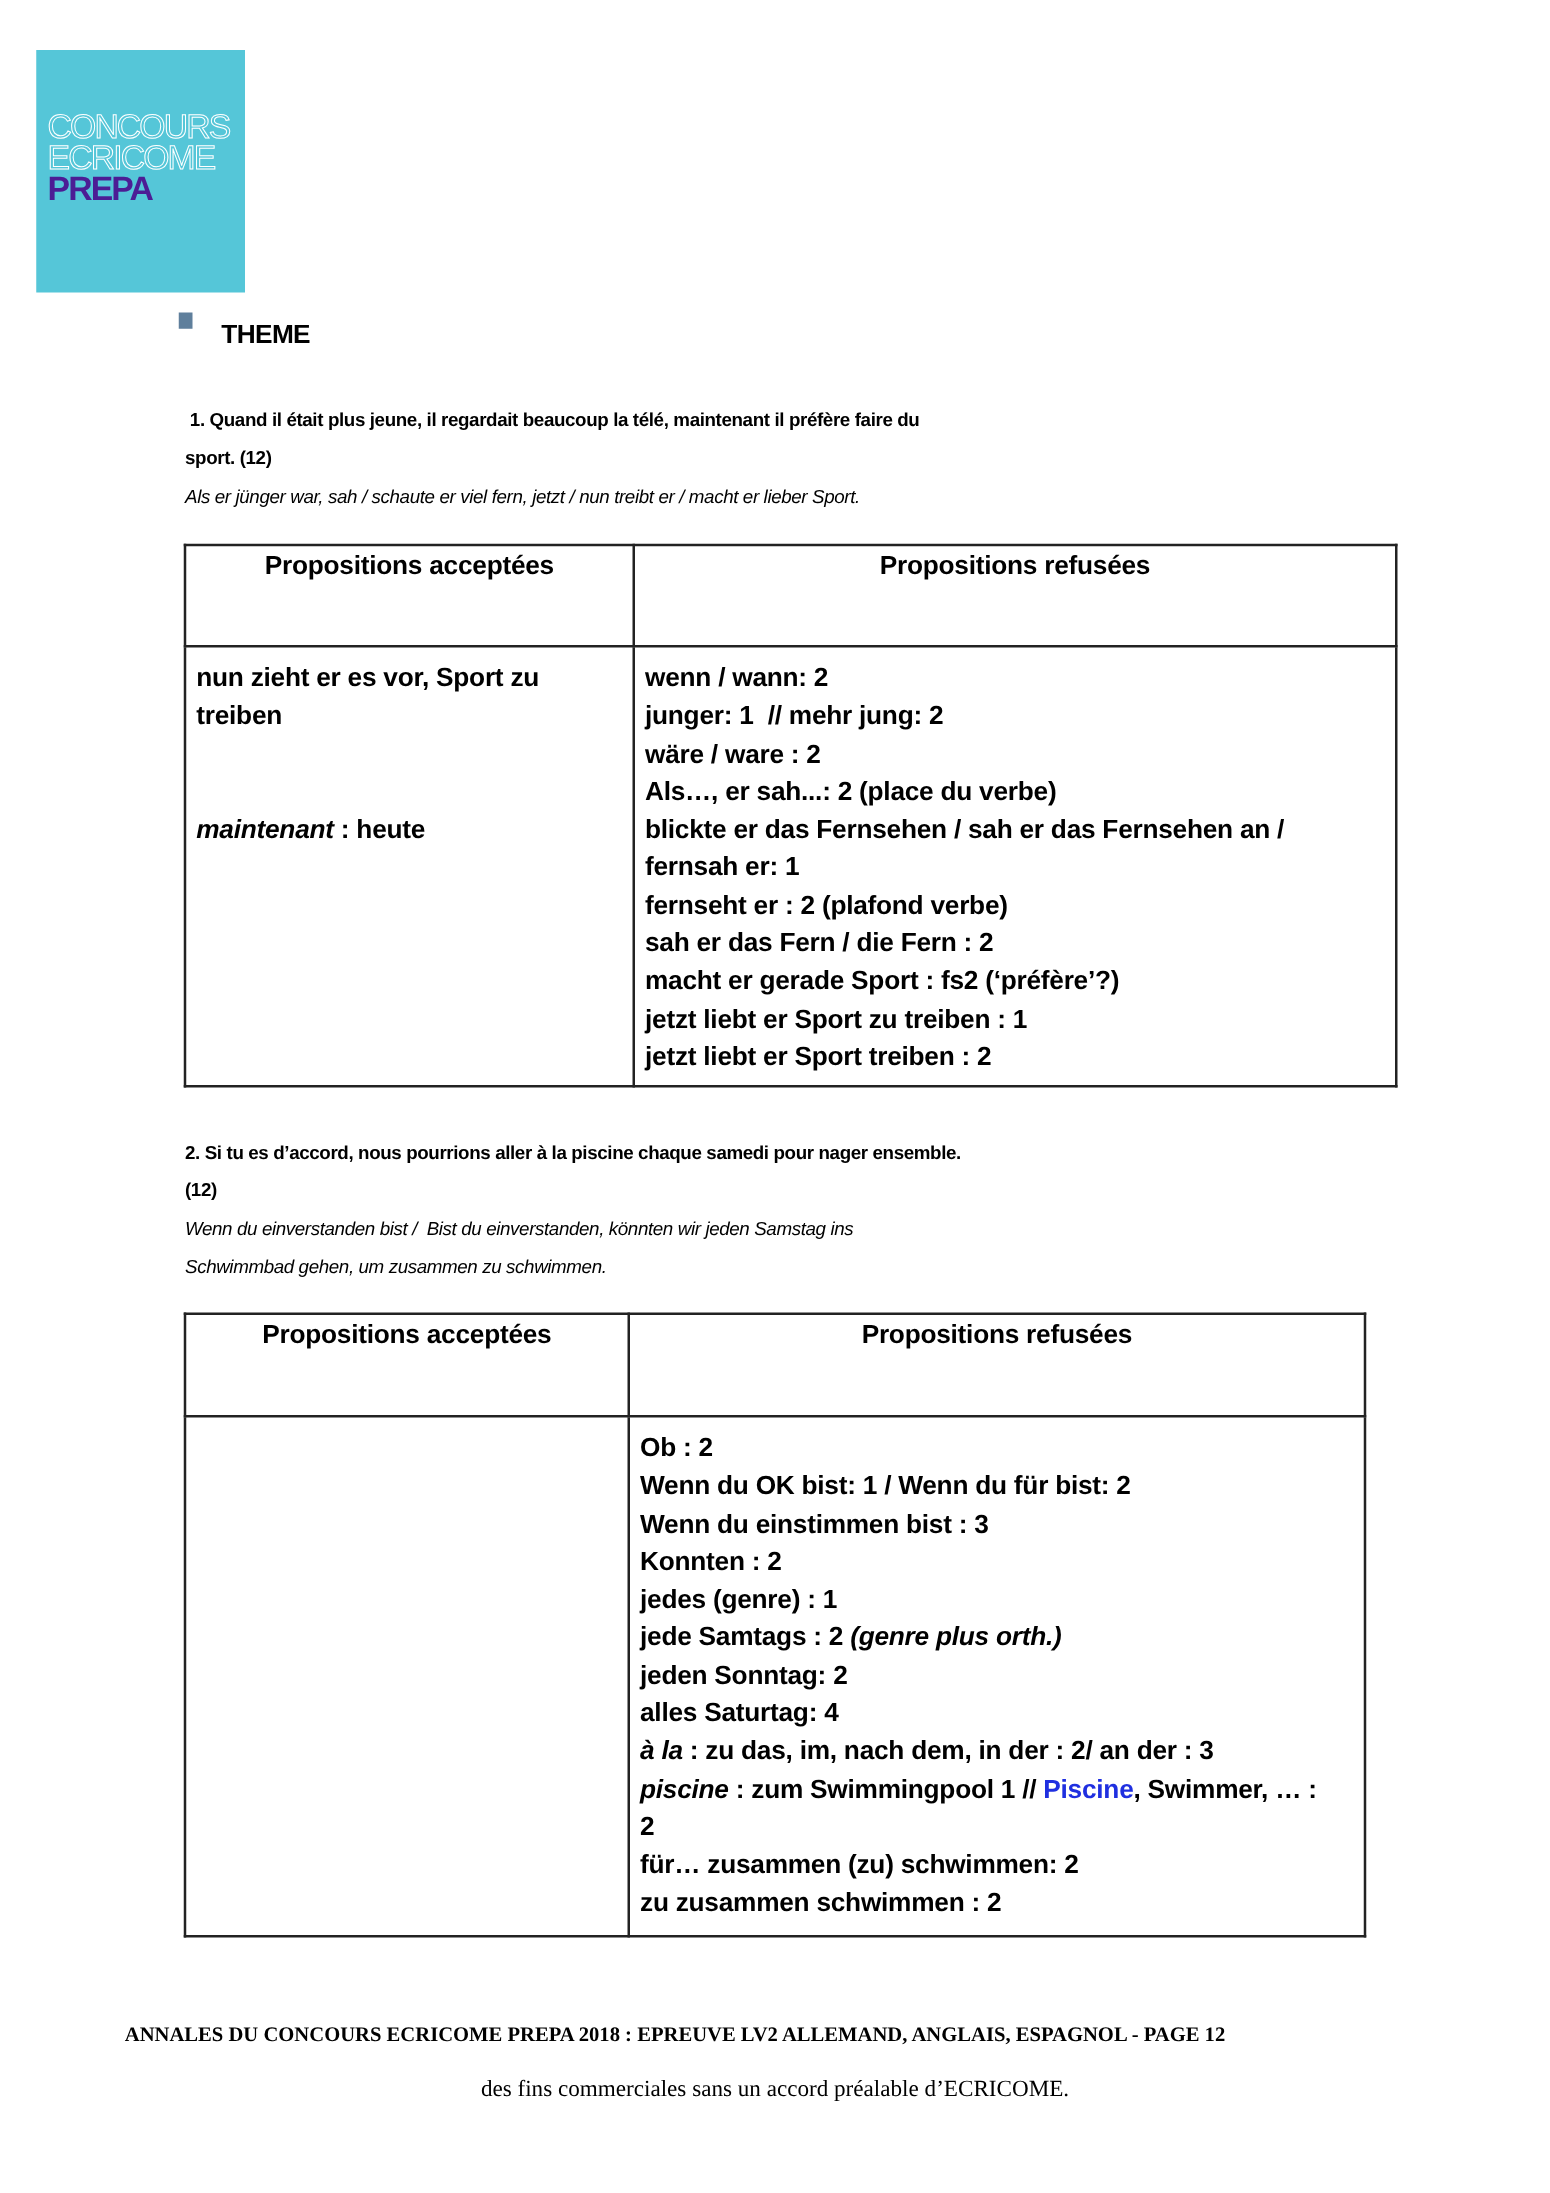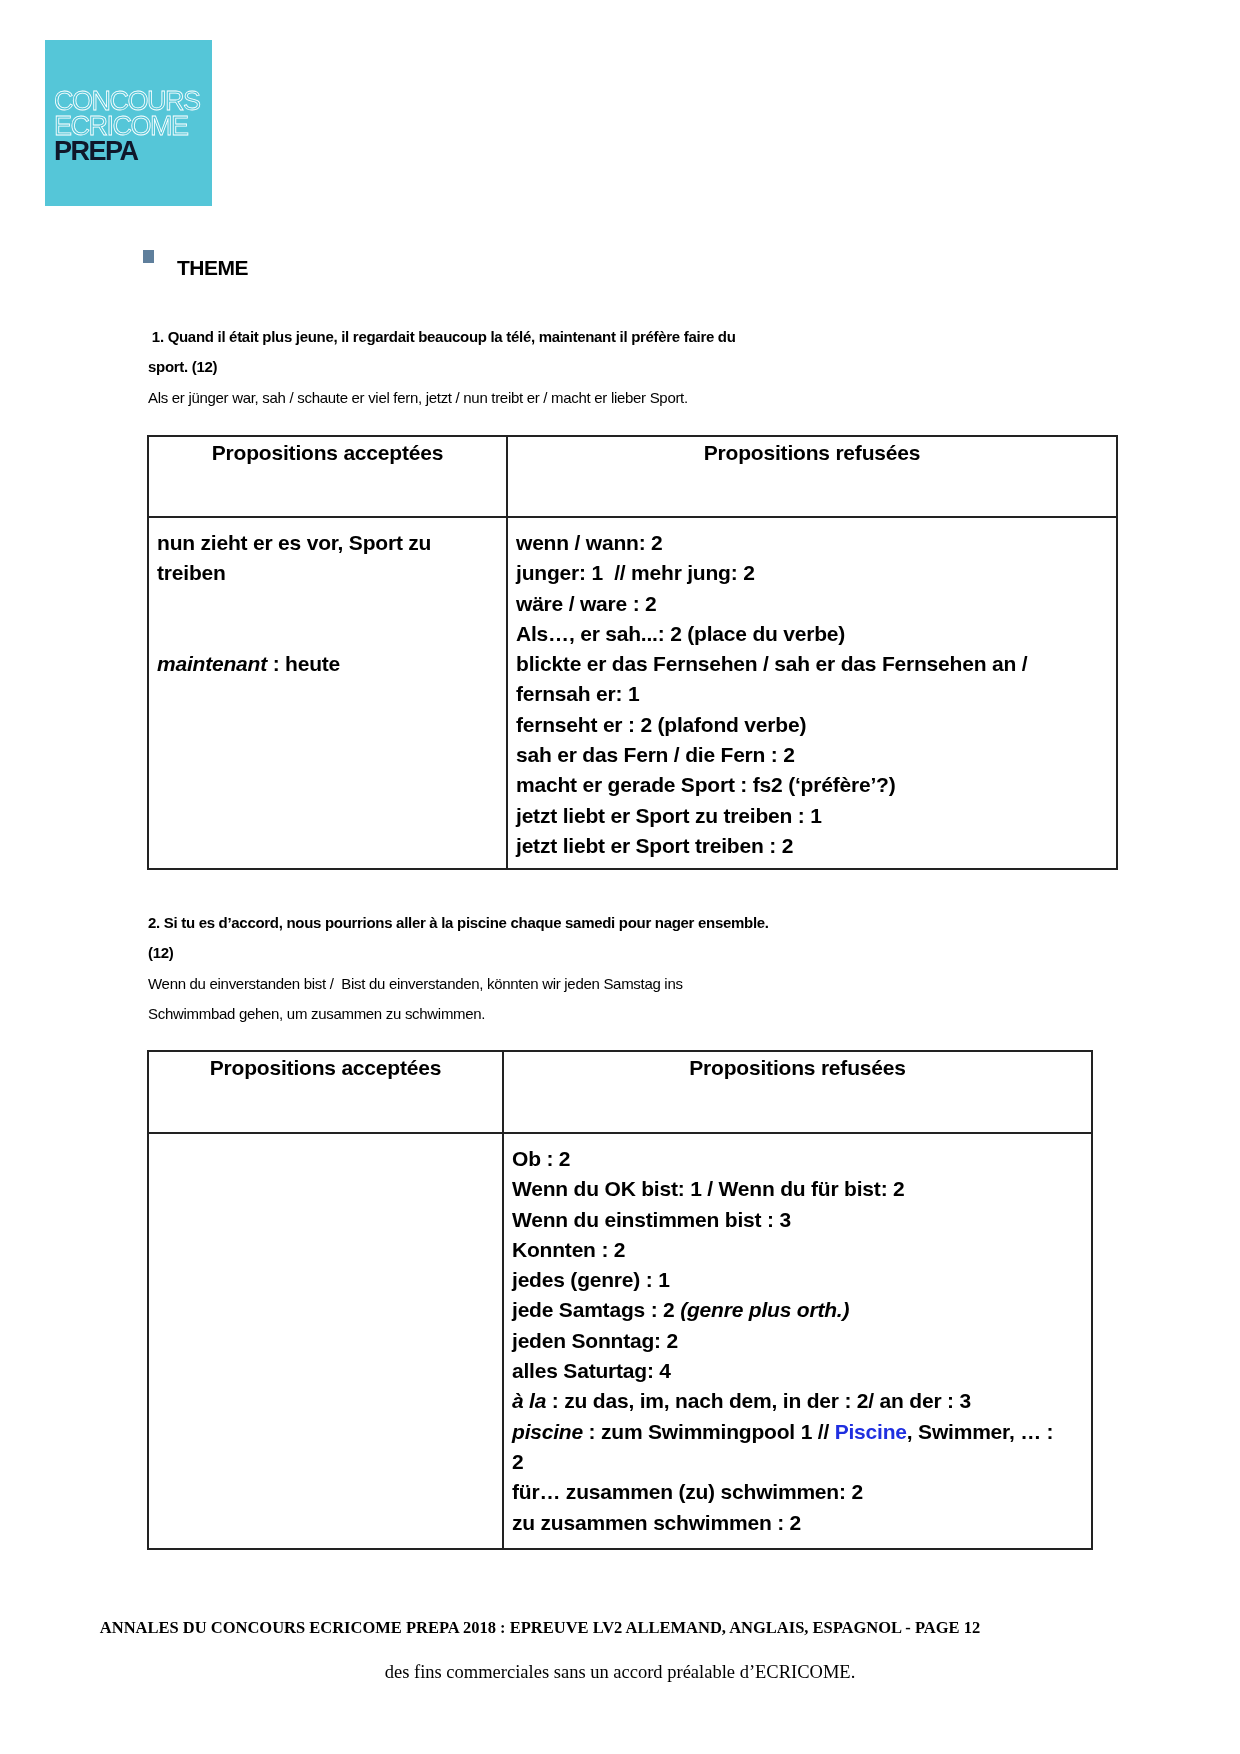--- a/index.html
+++ b/index.html
@@ -1,36 +1,36 @@
 <!DOCTYPE html>
 <html><head>
 <meta charset="utf-8">
 <style>
   html, body { margin: 0; padding: 0; background: #ffffff; }
   body { width: 1240px; height: 1754px; position: relative; overflow: hidden;
          font-family: "DejaVu Sans", "Liberation Sans", sans-serif; color: #000; }
   .abs { position: absolute; }
 
   
-  .logo { left: 45px; top: 40px; width: 167px; height: 166px; background: #55c6d8; }
-  .logo .l1, .logo .l2, .logo .l3 { position: absolute; left: 9px; color: #0f172a;
+  .logo { left: 29px; top: 40px; width: 167px; height: 194px; background: #55c6d8; }
+  .logo .l1, .logo .l2, .logo .l3 { position: absolute; left: 9px; color: #4c1d95;
        font-family: "Liberation Sans", sans-serif; letter-spacing: -1.5px; line-height: 1; }
   .logo .l1 { top: 48px; font-size: 27px; font-weight: 300; -webkit-text-stroke: 0; color: transparent; -webkit-text-stroke-width: 0.8px; -webkit-text-stroke-color: #fff; }
   .logo .l2 { top: 73px; font-size: 27px; color: transparent; -webkit-text-stroke-width: 0.8px; -webkit-text-stroke-color: #fff; }
   .logo .l3 { top: 98px; font-size: 27px; font-weight: bold; }
 
   
   .section-bullet { left: 143px; top: 250px; width: 11px; height: 13px; background: #5f7f9c; }
   .section-title { left: 177px; top: 244px; font-size: 21px; font-weight: bold;
        font-family: "Liberation Sans", sans-serif; letter-spacing: -0.5px; margin-top: 12px; }
 
   
   .q { font-family: "Liberation Sans", sans-serif; font-size: 15px; letter-spacing: -0.3px; }
   .q .prompt { font-weight: bold; line-height: 31px; }
-  .q .answer { line-height: 30px; }
+  .q .answer { font-style: italic; line-height: 30px; }
   .q1 { left: 148px; top: 322px; width: 940px; }
   .q2 { left: 148px; top: 908px; width: 960px; }
 
   
   table.grid { position: absolute; border-collapse: collapse; table-layout: fixed;
        font-family: "Liberation Sans", sans-serif; font-size: 21px; letter-spacing: -0.2px; }
   table.grid td, table.grid th { border: 2px solid #222; vertical-align: top; padding: 0; }
   table.grid th { font-weight: bold; text-align: center; padding-top: 4px; }
   table.grid td { padding: 10px 8px 0 8px; font-weight: bold; }
   .line { display: block; line-height: 30.3px; white-space: nowrap; }

